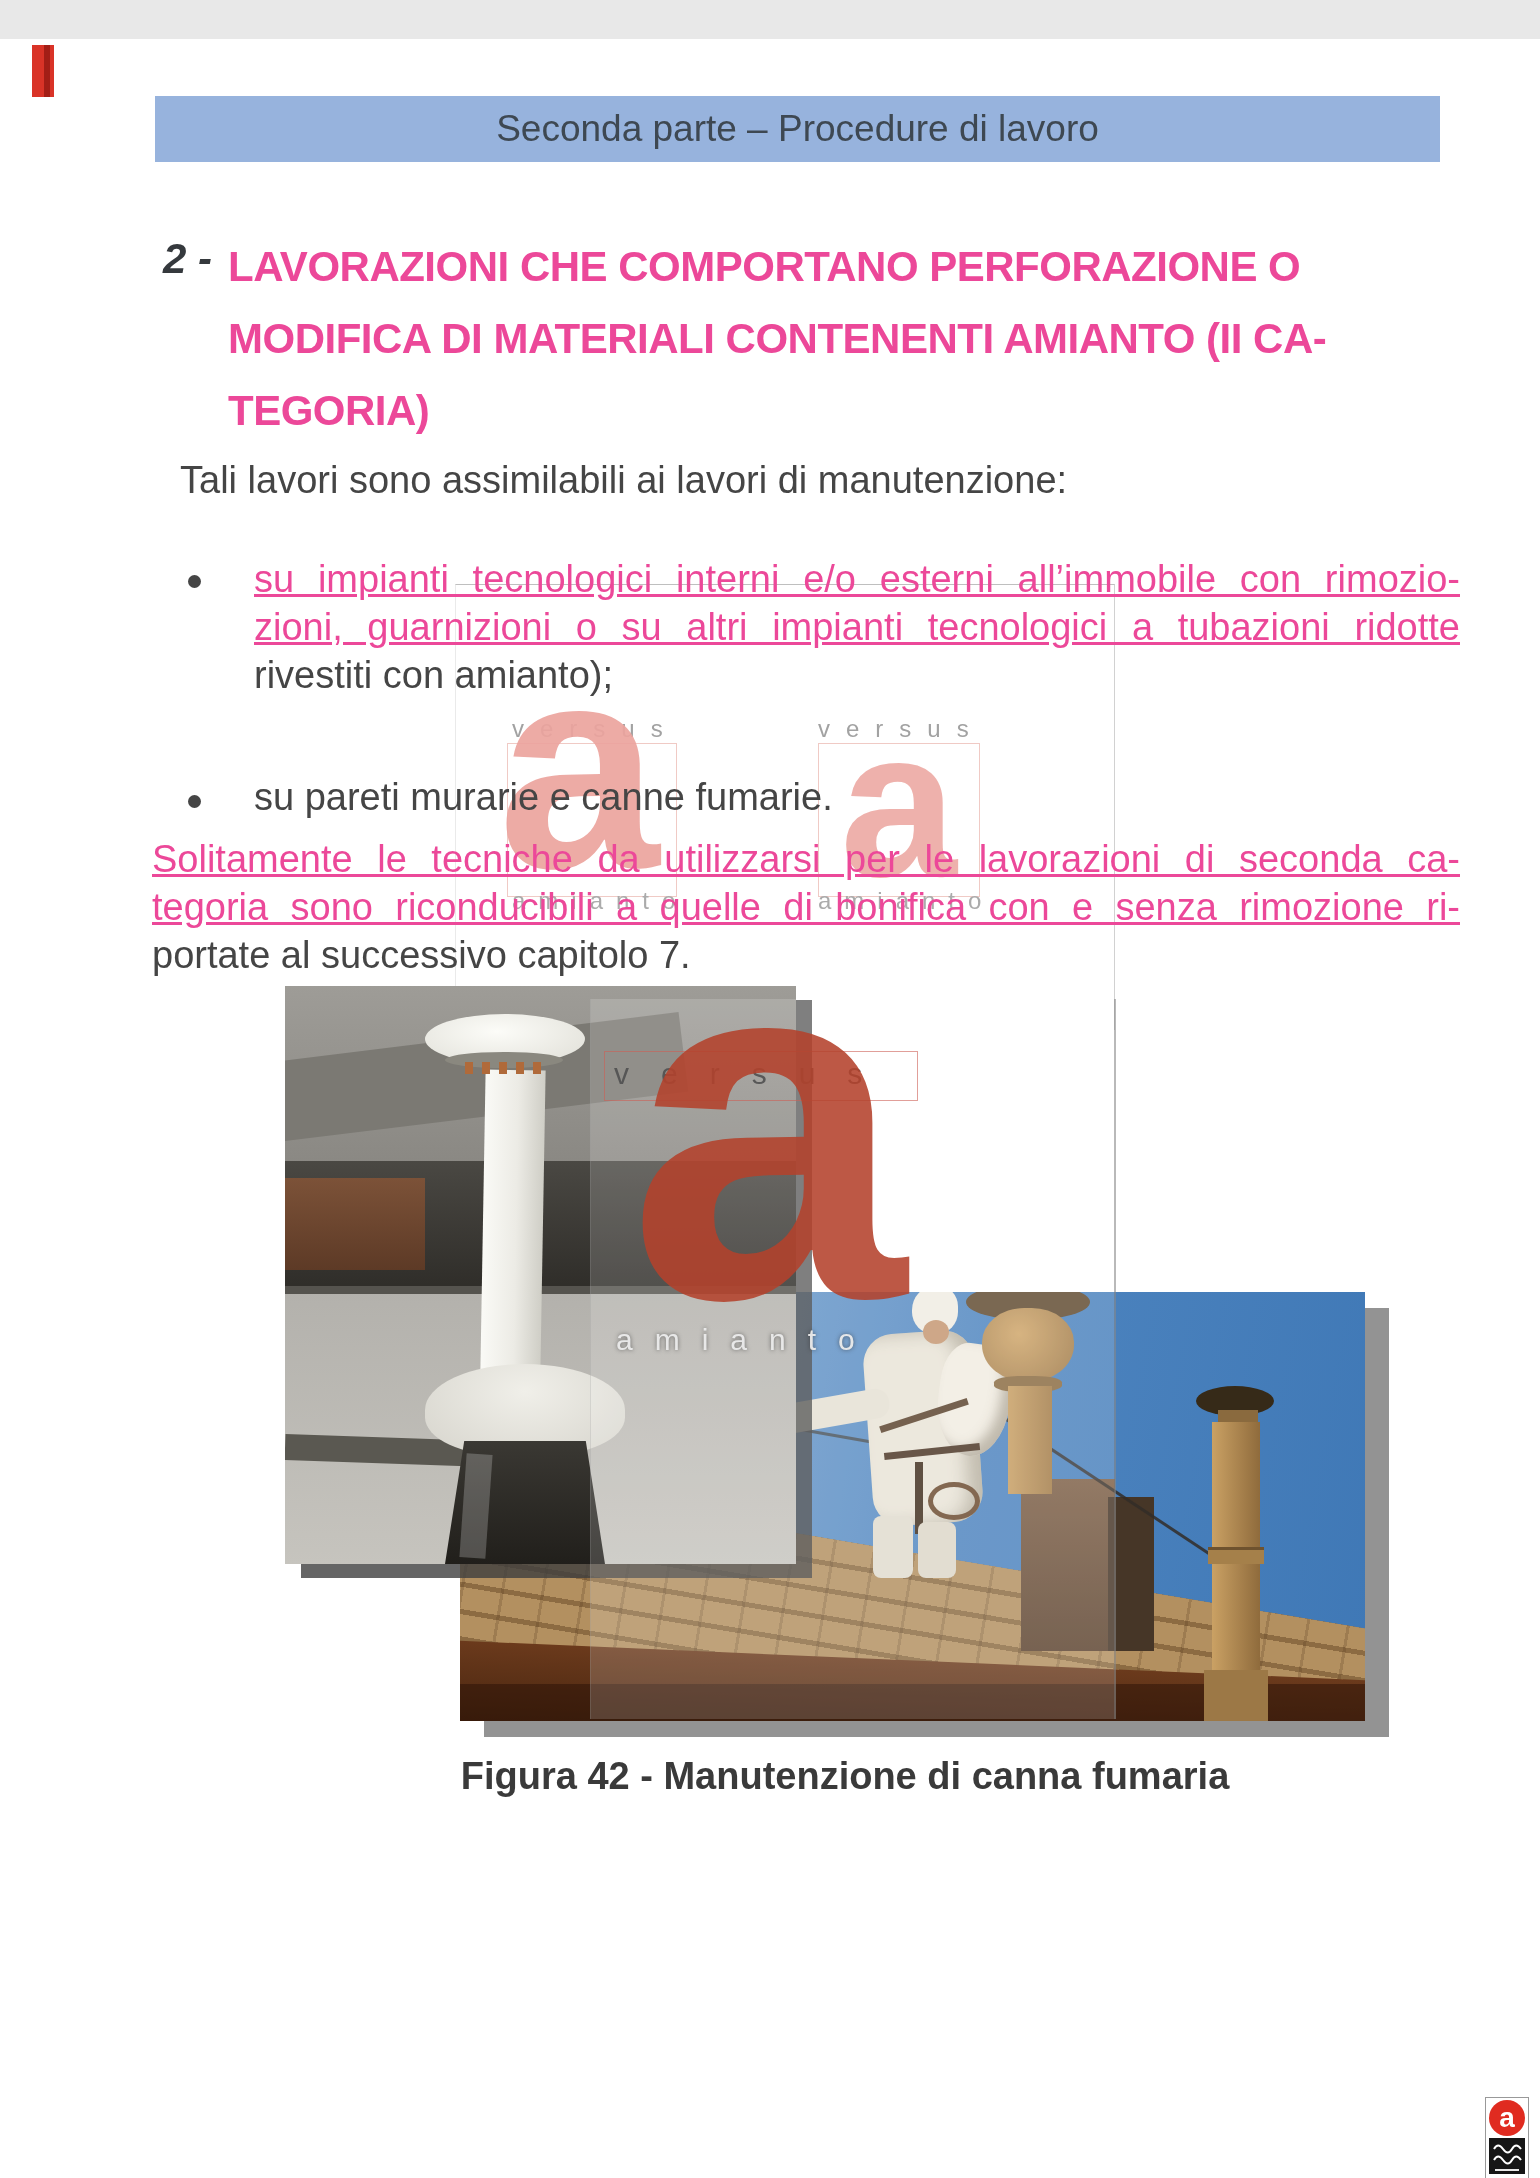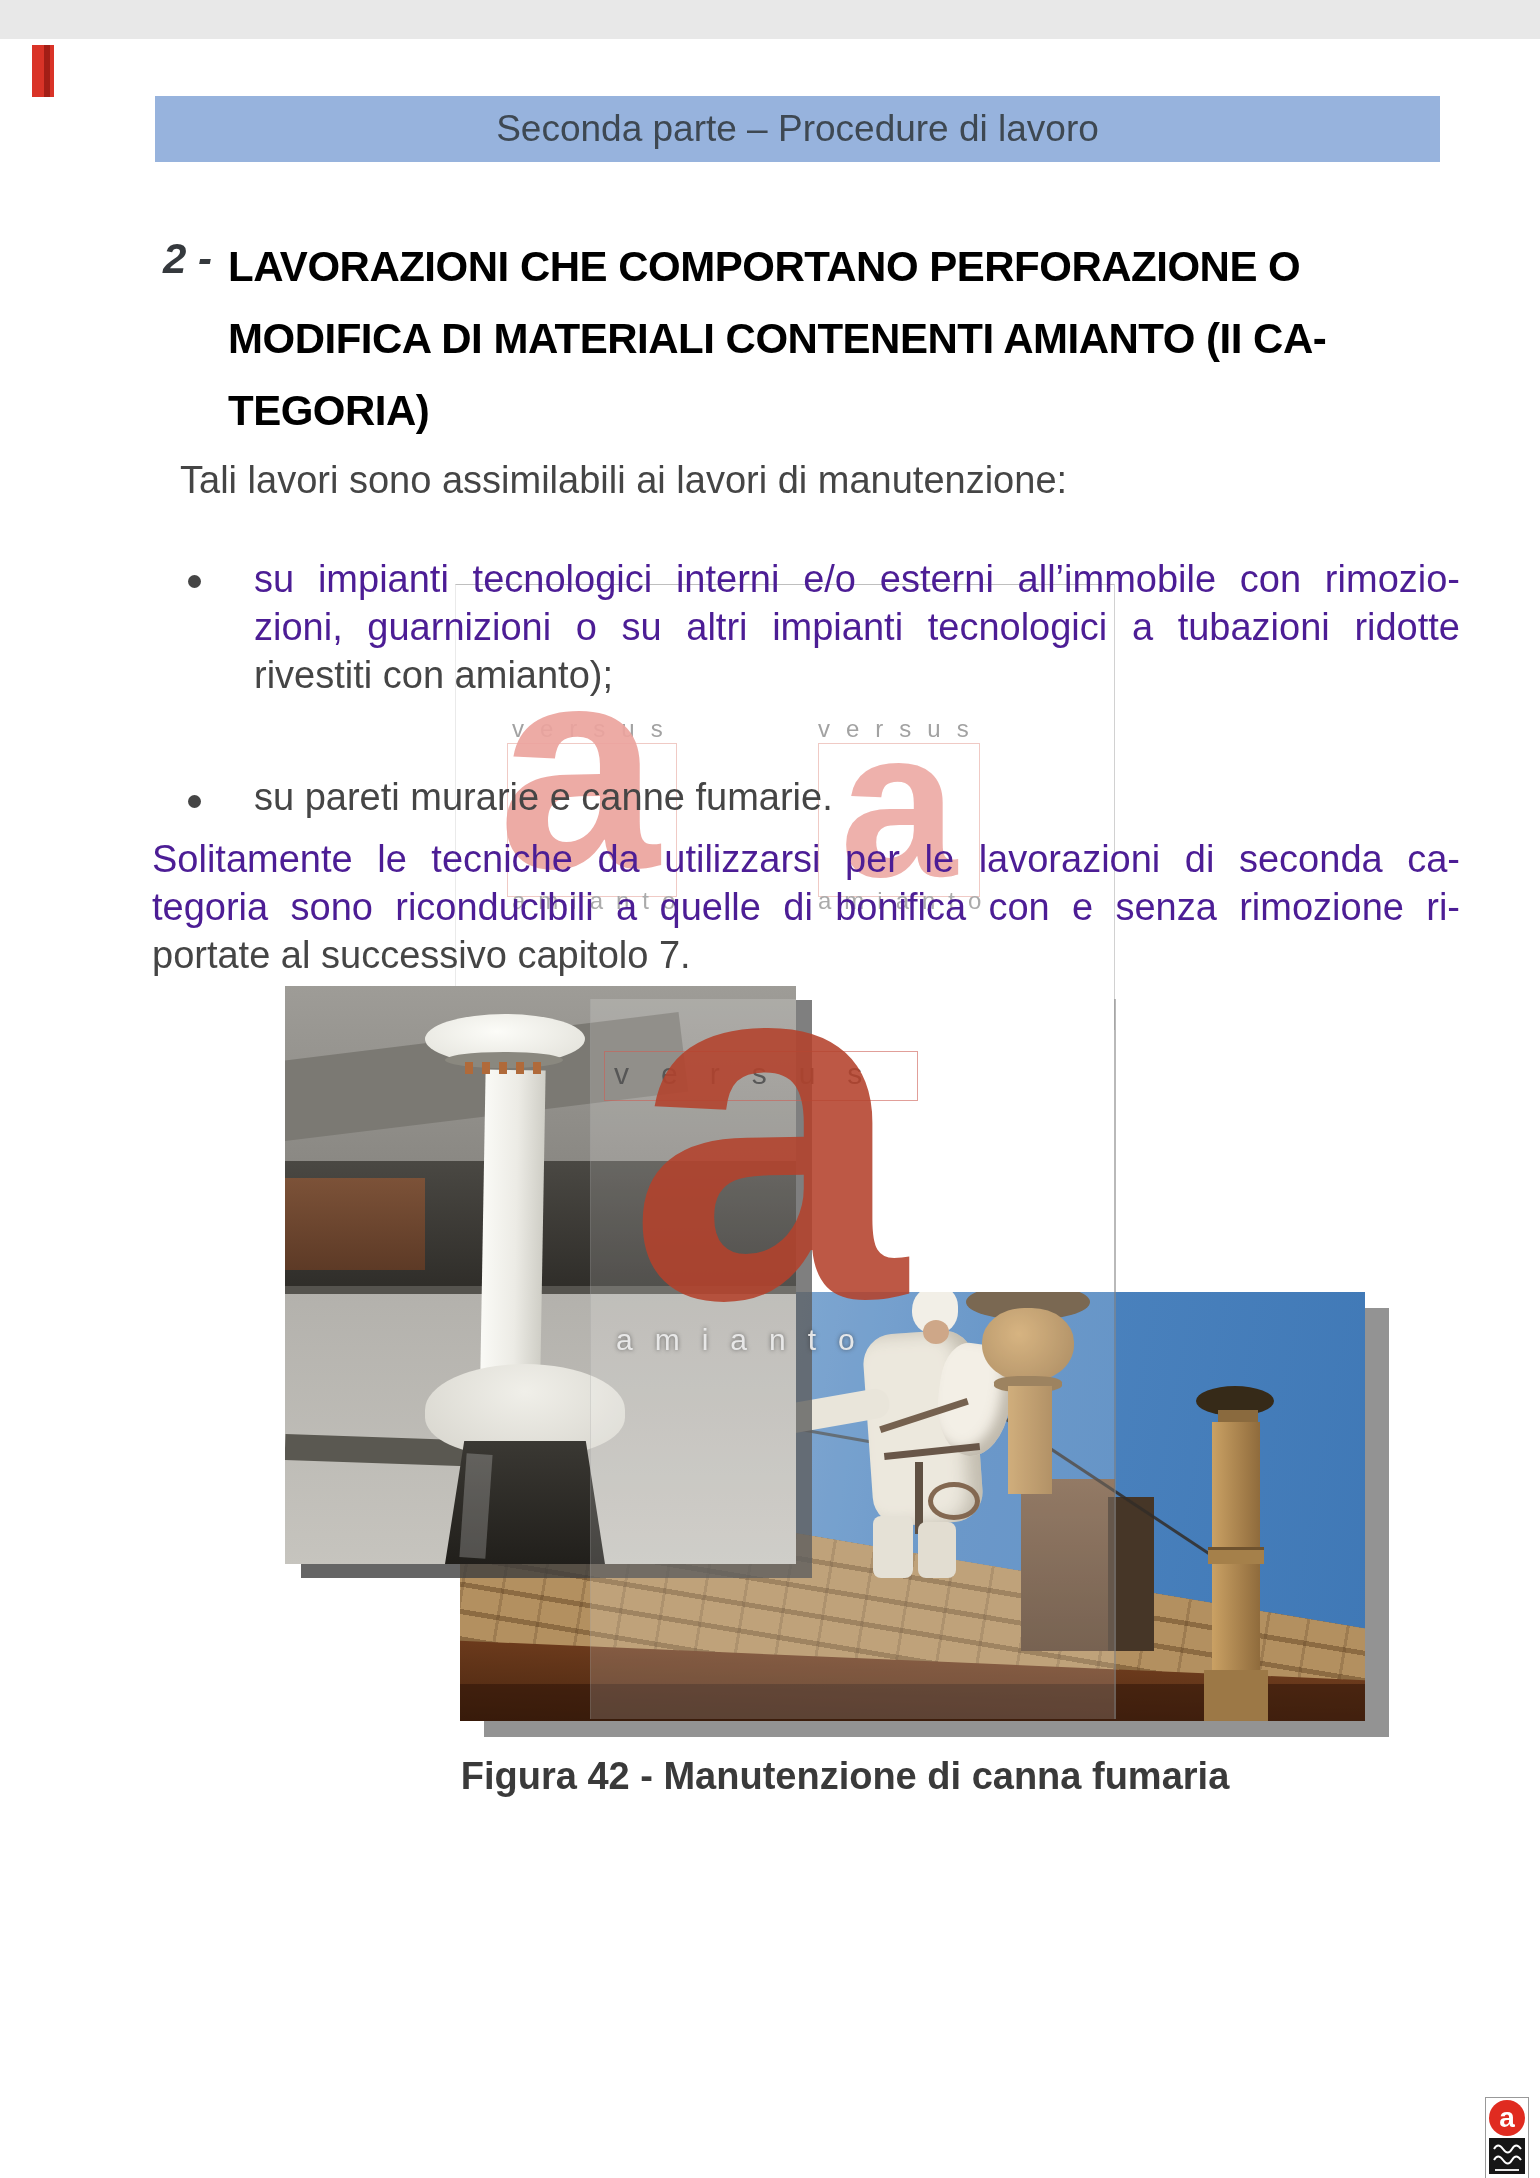--- a/index.html
+++ b/index.html
@@ -11,33 +11,33 @@
   .red-mark{left:32px;top:6px;width:22px;height:52px;background:#d93327;z-index:2;}
   .red-mark-inner{position:absolute;right:4px;top:0;width:6px;height:100%;background:#a31e16;}
 
   
   .band{left:155px;top:57px;width:1285px;height:66px;background:#97b3dd;z-index:2;
         display:flex;align-items:center;justify-content:center;}
   .band span{font-size:37px;color:#3e4852;}
 
   
   .h-num{left:163px;top:196px;font-size:42px;font-weight:bold;font-style:italic;color:#35393d;z-index:2;}
-  .h-lines{left:228px;top:192px;width:1190px;font-size:42px;font-weight:bold;color:#000000;
+  .h-lines{left:228px;top:192px;width:1190px;font-size:42px;font-weight:bold;color:#ec4899;
            line-height:72px;letter-spacing:-0.5px;z-index:2;}
 
   
   .intro{left:180px;top:420px;font-size:38px;color:#454545;z-index:2;}
   .dot{width:13px;height:13px;border-radius:50%;background:#454545;z-index:2;}
   .dot1{left:188px;top:536px;}
   .dot2{left:188px;top:756px;}
   .b1{left:254px;top:516px;width:1206px;z-index:2;}
   .b2{left:254px;top:734px;width:1206px;z-index:2;}
   .para{left:152px;top:796px;width:1308px;z-index:2;}
   .tl{font-size:38px;color:#454545;line-height:48px;white-space:nowrap;}
-  .jl{font-size:38px;color:#4c1d95;line-height:48px;text-align:justify;text-align-last:justify;}
+  .jl{font-size:38px;color:#ec4899;line-height:48px;text-align:justify;text-align-last:justify;text-decoration:underline;}
 
   
   .wmA{left:455px;top:545px;width:658px;height:445px;z-index:1;
        border-top:1px solid rgba(140,140,140,.55);
        border-right:1px solid rgba(140,140,140,.40);
        border-left:1px solid rgba(160,160,160,.22);}
   .wm-versus-s{font-size:24px;letter-spacing:16px;color:#a2a2a2;z-index:1;white-space:nowrap;}
   .wm-amianto-s{font-size:24px;letter-spacing:13px;color:#ababab;z-index:1;white-space:nowrap;}
   .vs1{left:512px;top:676px;} .vs2{left:818px;top:676px;}
   .am1{left:512px;top:848px;} .am2{left:818px;top:848px;}

